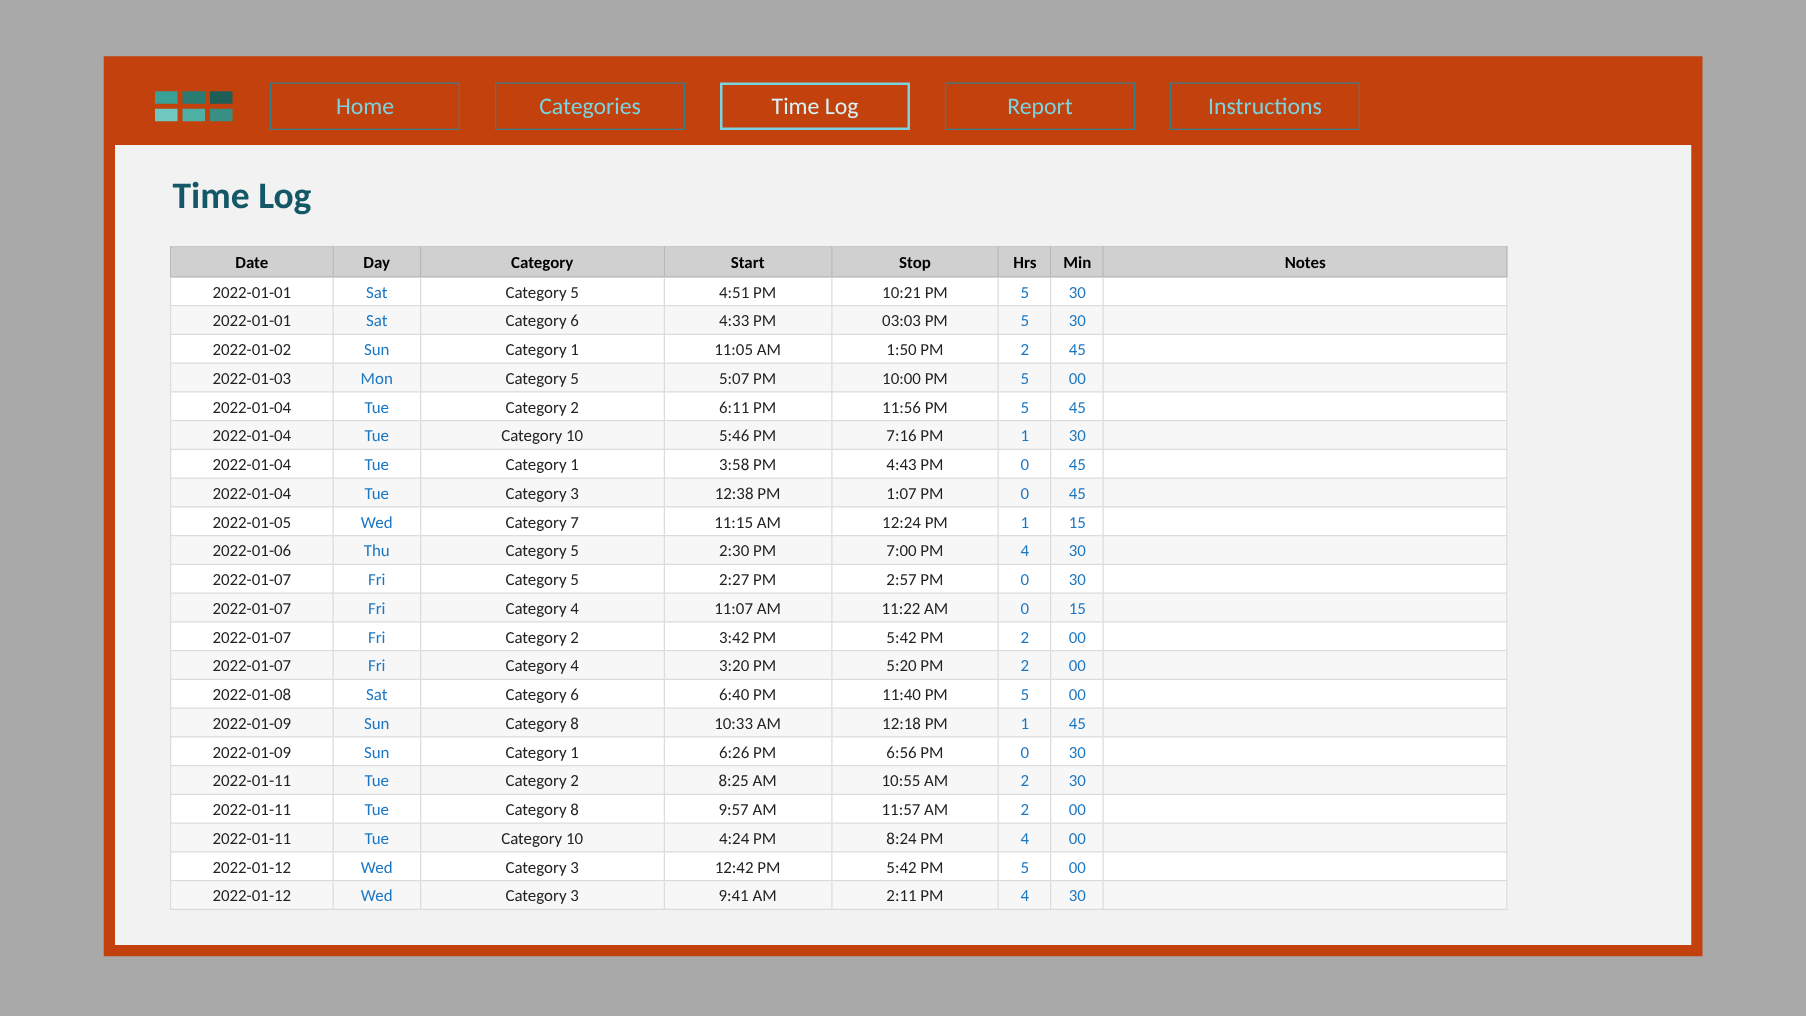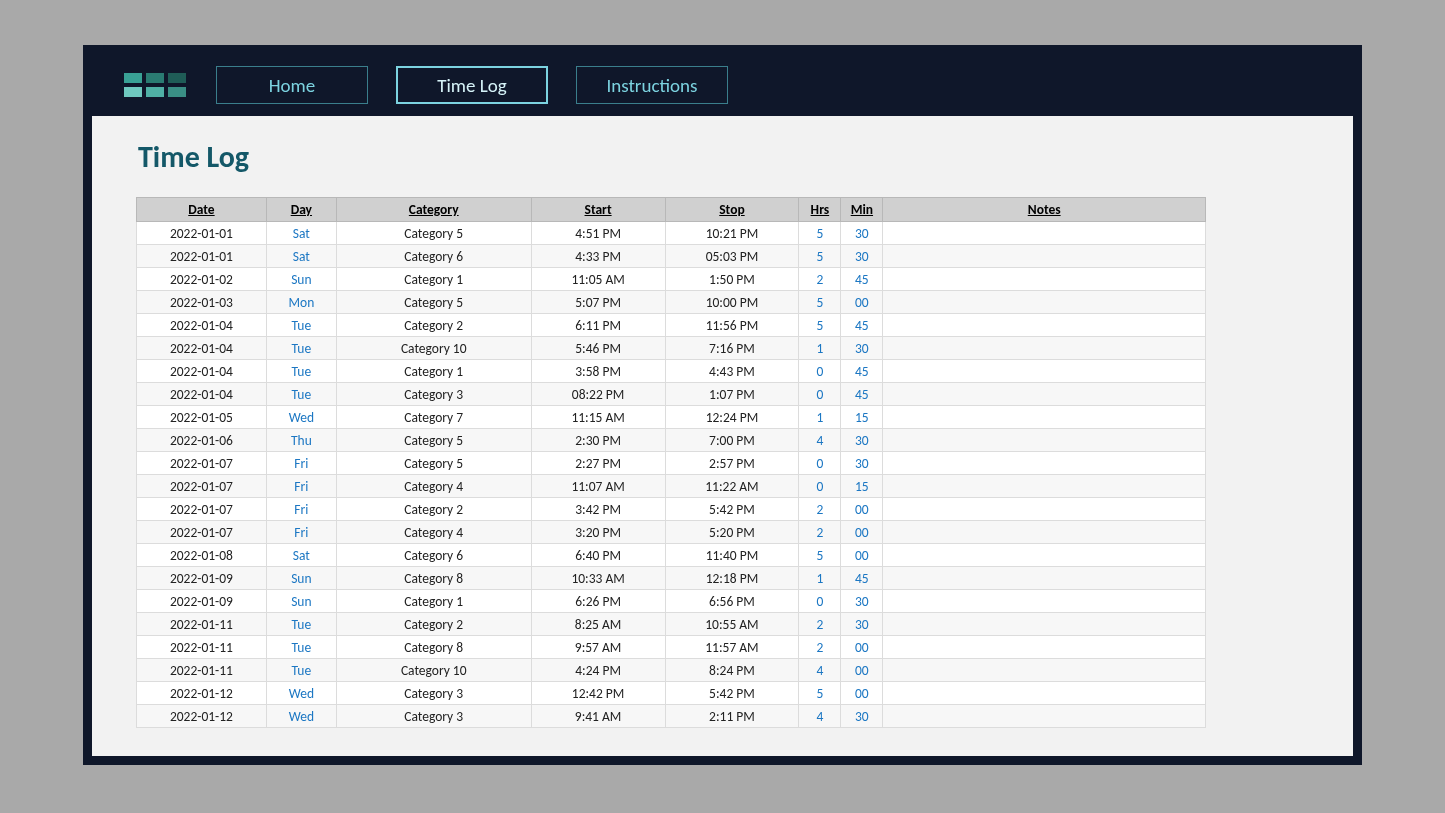--- a/index.html
+++ b/index.html
@@ -9,21 +9,21 @@
     width: 1445px;
     height: 813px;
     overflow: hidden;
   }
   .app-frame {
     position: absolute;
     left: 83px;
     top: 45px;
     width: 1279px;
     height: 720px;
-    background: #0f172a;
+    background: #c2410c;
     padding: 9px;
   }
   .header {
     height: 62px;
     display: flex;
     align-items: center;
     gap: 30px;
     padding-left: 32px;
   }
   .logo {
@@ -87,21 +87,20 @@
     font-size: 13.5px;
     background: #fff;
   }
   thead th {
     background: #d0d0d0;
     border: 1px solid #b8b8b8;
     font-weight: 700;
     padding: 3px 6px;
     text-align: center;
     color: #000;
-    text-decoration: underline;
   }
   tbody td {
     border: 1px solid #dcdcdc;
     padding: 2.5px 6px;
     text-align: center;
     background: #fff;
     color: #222;
   }
   tbody tr:nth-child(even) td { background: #f7f7f7; }
   .col-date  { width: 130px; }
@@ -122,21 +121,23 @@
     <div class="logo">
       <span></span>
         <span></span>
         <span></span>
         <span></span>
         <span></span>
         <span></span>
     </div>
     <div class="nav" id="nav">
         <div class="nav-btn">Home</div>
+        <div class="nav-btn">Categories</div>
         <div class="nav-btn active">Time Log</div>
+        <div class="nav-btn">Report</div>
         <div class="nav-btn">Instructions</div>
       </div>
   </div>
 
   <div class="content">
     <div class="page-title">Time Log</div>
 
     <div class="table-wrap">
       <table>
         <colgroup>
@@ -170,21 +171,21 @@
               <td>10:21 PM</td>
               <td class="hrs">5</td>
               <td class="min">30</td>
               <td></td>
             </tr>
             <tr>
               <td>2022-01-01</td>
               <td class="day">Sat</td>
               <td>Category 6</td>
               <td>4:33 PM</td>
-              <td>05:03 PM</td>
+              <td>03:03 PM</td>
               <td class="hrs">5</td>
               <td class="min">30</td>
               <td></td>
             </tr>
             <tr>
               <td>2022-01-02</td>
               <td class="day">Sun</td>
               <td>Category 1</td>
               <td>11:05 AM</td>
               <td>1:50 PM</td>
@@ -229,21 +230,21 @@
               <td>3:58 PM</td>
               <td>4:43 PM</td>
               <td class="hrs">0</td>
               <td class="min">45</td>
               <td></td>
             </tr>
             <tr>
               <td>2022-01-04</td>
               <td class="day">Tue</td>
               <td>Category 3</td>
-              <td>08:22 PM</td>
+              <td>12:38 PM</td>
               <td>1:07 PM</td>
               <td class="hrs">0</td>
               <td class="min">45</td>
               <td></td>
             </tr>
             <tr>
               <td>2022-01-05</td>
               <td class="day">Wed</td>
               <td>Category 7</td>
               <td>11:15 AM</td>

